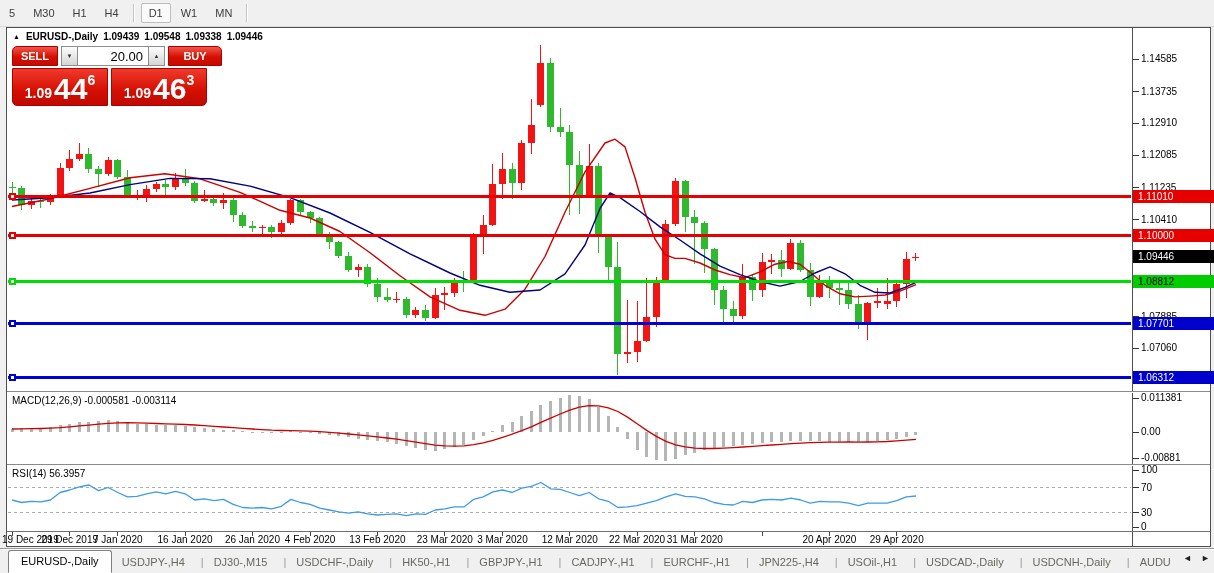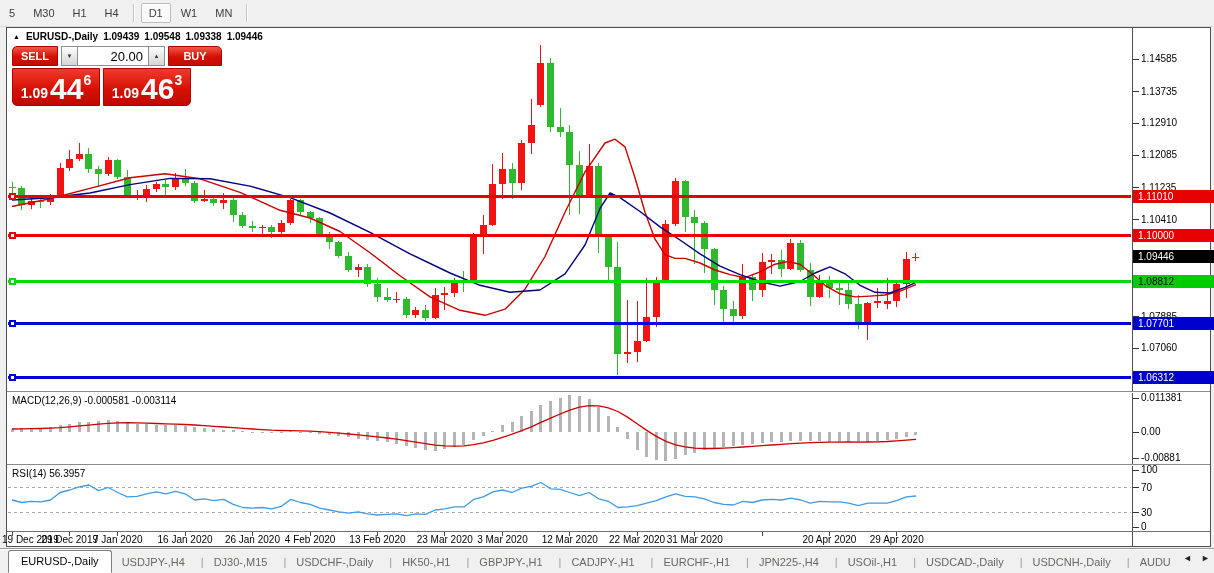--- a/index.html
+++ b/index.html
@@ -25,21 +25,21 @@
   .btn-red{background:linear-gradient(#f0584a,#d40f02 55%,#c40b00);color:#fff;font-size:11px;font-weight:700;
            display:flex;align-items:center;justify-content:center;border:1px solid #b00000;box-sizing:border-box;}
   .sell-btn{width:46px;border-radius:5px 0 0 0;}
   .buy-btn{width:54px;border-radius:0 5px 0 0;margin-left:3px;}
   .spin-btn{width:17px;background:linear-gradient(#fdfdfd,#d5d5d5);border:1px solid #8e8e8e;box-sizing:border-box;
             font-size:6px;color:#333;display:flex;align-items:center;justify-content:center;}
   .spin-down{margin-left:3px;}
   .vol-box{width:70px;background:#fff;border:1px solid #8e8e8e;border-left:none;border-right:none;box-sizing:border-box;
            font-size:13px;color:#000;text-align:right;padding:2px 5px 0 0;}
   .tw-row2{display:flex;margin-top:2px;gap:3px;}
-  .price-box{width:88px;height:38px;background:linear-gradient(#ef3a2b,#d40f02 60%,#c00a00);color:#fff;
+  .price-box{width:96px;height:38px;background:linear-gradient(#ef3a2b,#d40f02 60%,#c00a00);color:#fff;
              display:flex;align-items:flex-end;justify-content:center;border:1px solid #b00000;box-sizing:border-box;}
   .price-box.l{border-radius:0 0 0 5px;}
   .price-box.r{border-radius:0 0 5px 0;}
   .pp{font-size:14px;font-weight:700;margin:0 2px 4px 0;}
   .pb{font-size:30px;font-weight:700;line-height:32px;}
   .ps{font-size:14px;font-weight:700;align-self:flex-start;margin-top:3px;}
   
   .ylabel{position:absolute;left:1141px;font-size:10px;line-height:10px;color:#000;white-space:nowrap;}
   .badge{position:absolute;left:1133px;width:88px;height:13px;font-size:10px;line-height:13px;
          padding-left:5px;box-sizing:border-box;white-space:nowrap;}

